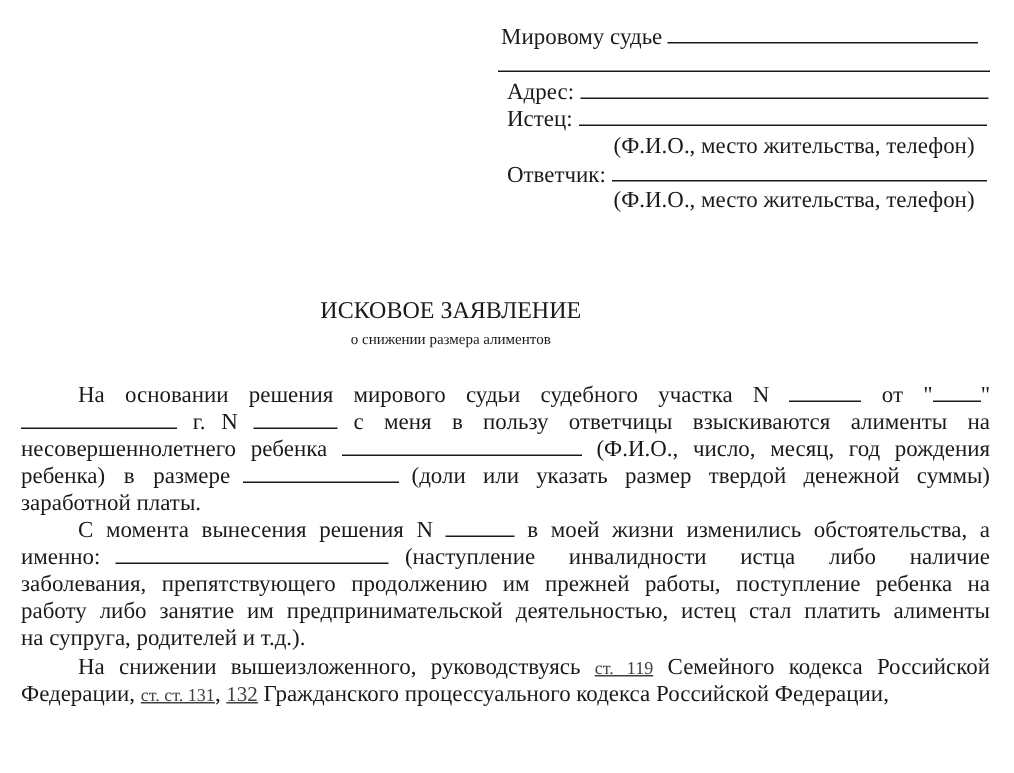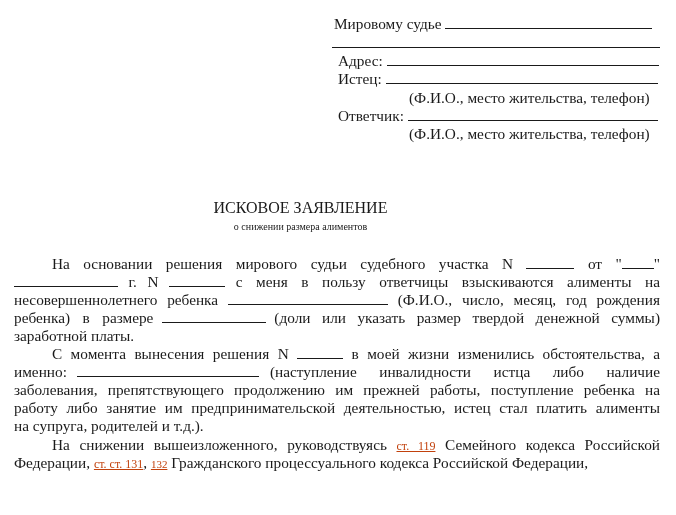--- a/index.html
+++ b/index.html
@@ -8,21 +8,21 @@
     font-family: "Liberation Serif", "DejaVu Serif", serif;
     font-size: 15.3px; color: #1a1a1a;
   }
   .uline { display: inline-block; border-bottom: 1px solid #1a1a1a; height: 13px; vertical-align: baseline; }
   .hline { position: absolute; border-bottom: 1px solid #1a1a1a; height: 0; }
   .hdr { position: absolute; white-space: nowrap; line-height: 18px; }
   .title { position: absolute; left: 0; width: 601px; text-align: center; line-height: 18px; }
   .just { position: absolute; left: 14px; width: 646px; text-align: justify; text-align-last: justify; white-space: nowrap; line-height: 18px; }
   .just.last { text-align-last: left; }
   .ind { padding-left: 38px; }
-  a.lnk { color: #c2410c; text-decoration: underline; font-size: 12px; }
+  a.lnk { color: #404040; text-decoration: underline; font-size: 12px; }
   a.lnk.big { font-size: 15.3px; }
   .blank { display: inline-block; border-bottom: 1px solid #1a1a1a; height: 12px; vertical-align: baseline; }
 </style>
 </head>
 <body>
 
 <div class="hdr" style="left:334px; top:15px;">
   <span>Мировому судье</span>
   <span class="uline" style="width:207px;"></span>
 </div>
@@ -67,16 +67,16 @@
   <span>именно:</span> <span class="blank" style="width:182px;"></span> <span style="word-spacing:12px;">(наступление инвалидности истца либо наличие</span>
 </div>
 <div class="just" style="top:381px;">заболевания, препятствующего продолжению им прежней работы, поступление ребенка на</div>
 <div class="just" style="top:399px;">работу либо занятие им предпринимательской деятельностью, истец стал платить алименты</div>
 <div class="just last" style="top:417px;">на супруга, родителей и т.д.).</div>
 
 <div class="just ind" style="top:436px; width:608px;">
   <span>На снижении вышеизложенного, руководствуясь</span> <a class="lnk" href="#">ст. 119</a> <span>Семейного кодекса Российской</span>
 </div>
 <div class="just last" style="top:454px;">
-  <span>Федерации,</span> <a class="lnk" href="#">ст. ст. 131</a><span>,</span> <a class="lnk big" style="font-size:11px;" href="#">132</a> <span>Гражданского процессуального кодекса Российской Федерации,</span>
+  <span>Федерации,</span> <a class="lnk" href="#">ст. ст. 131</a><span>,</span> <a class="lnk big" style="font-size:14px;" href="#">132</a> <span>Гражданского процессуального кодекса Российской Федерации,</span>
 </div>
 
 <div class="title" style="top:492px; font-size:15.3px;margin-top:45px;">ПРОШУ:</div>
 
 </body></html>

